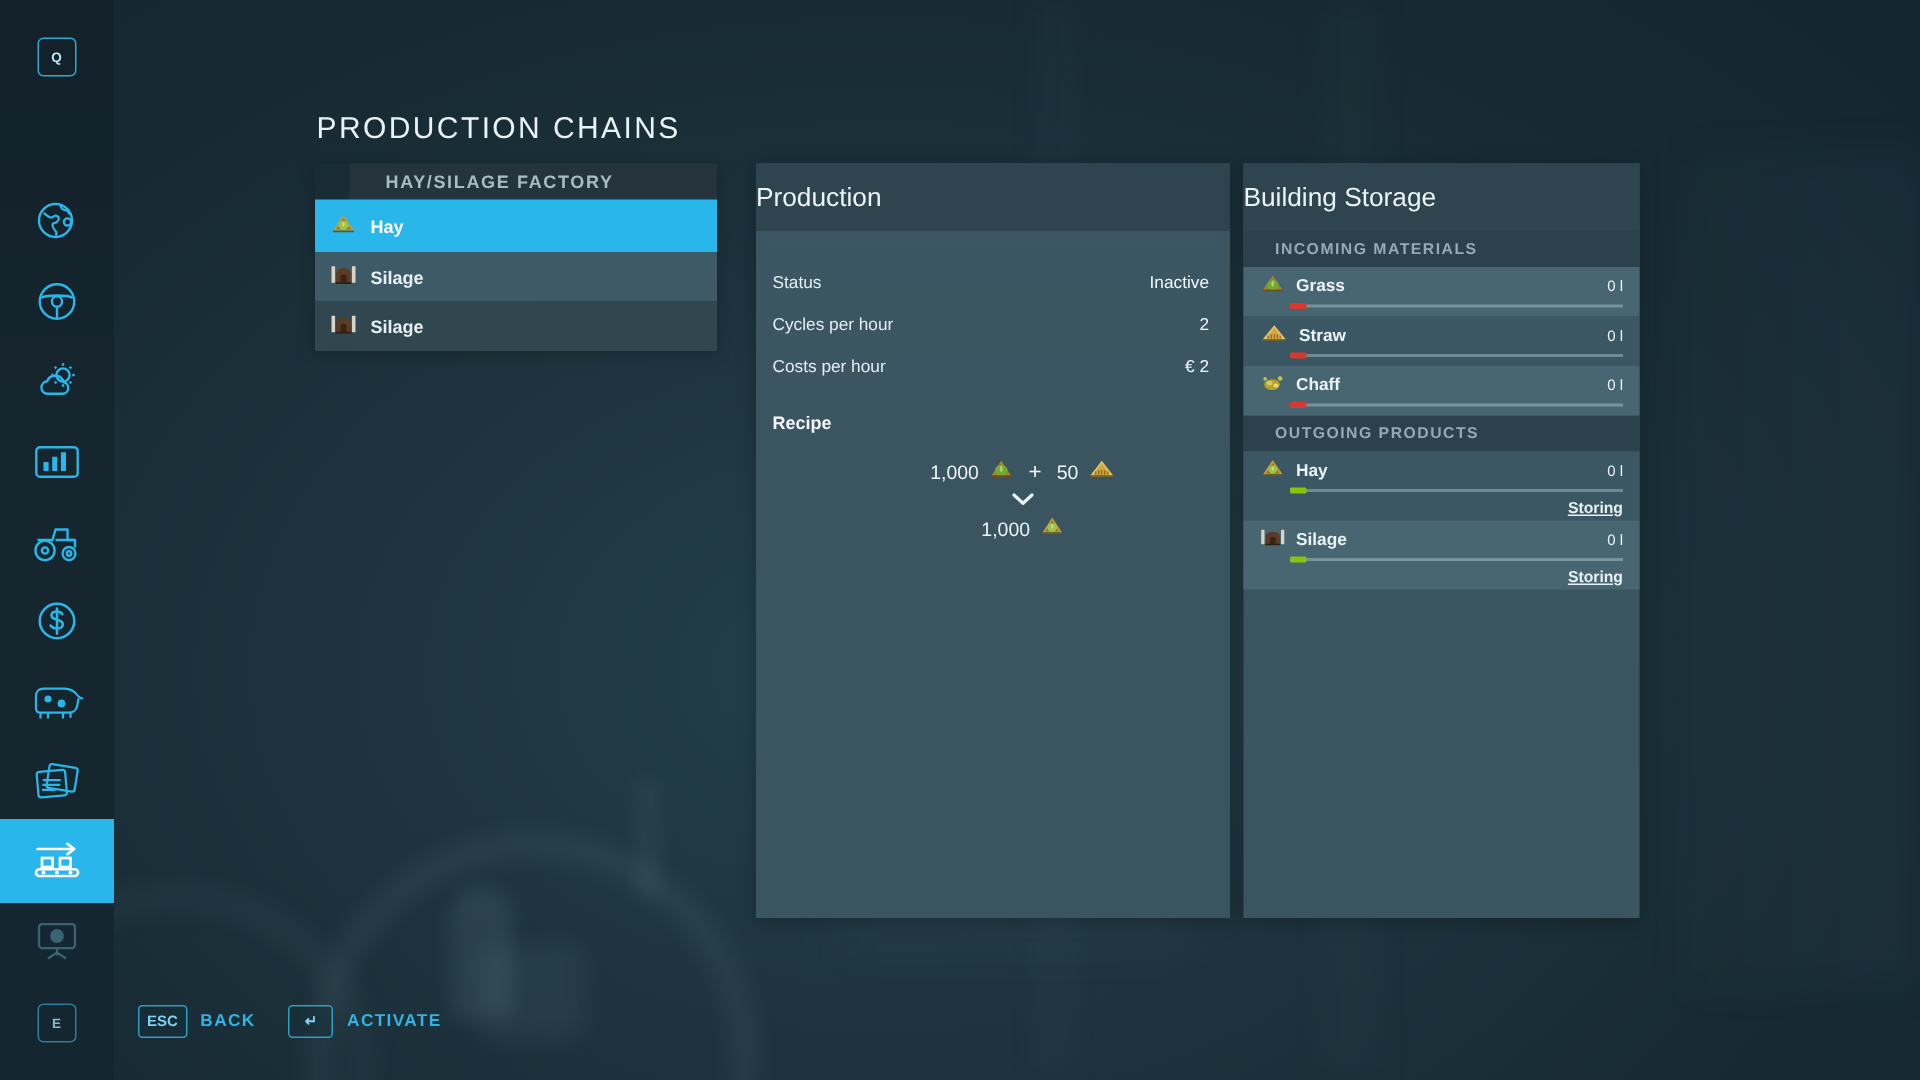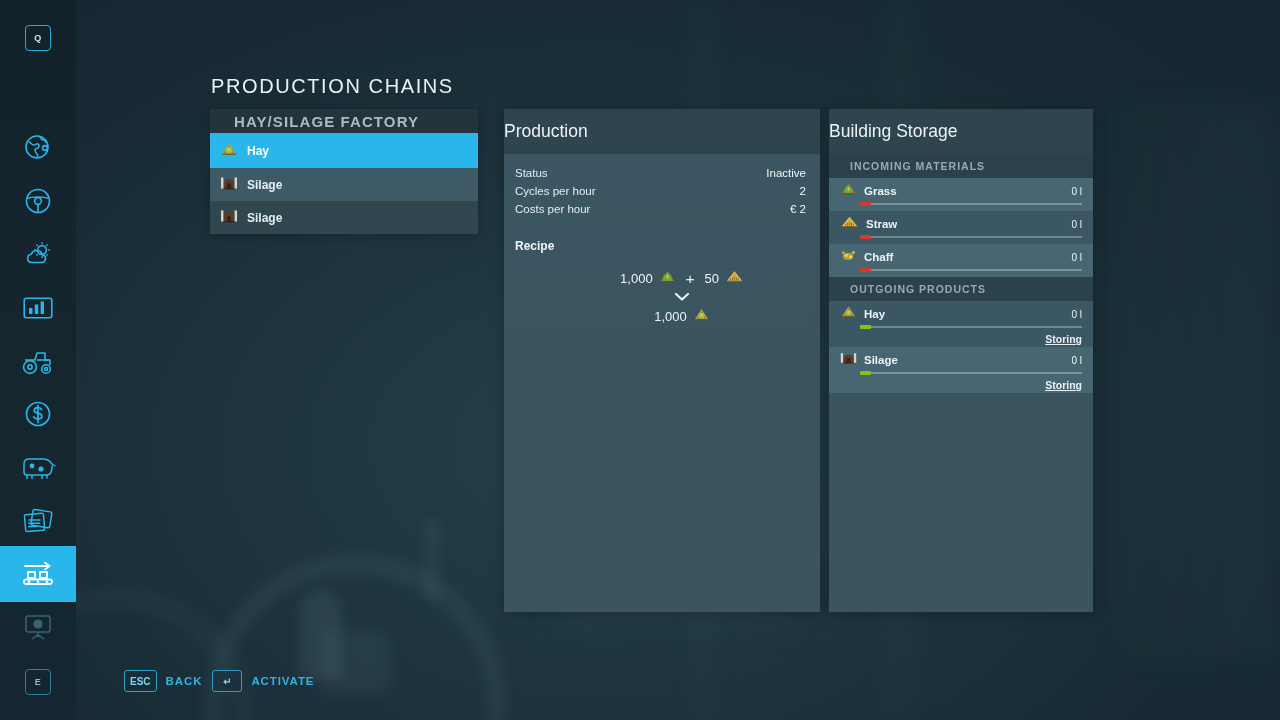--- a/index.html
+++ b/index.html
@@ -108,22 +108,22 @@
   #list-panel {
     position: absolute; left: 210px; top: 109px;
     width: 268px;
     z-index: 4;
     box-shadow: 0 2px 10px rgba(0,0,0,0.22);
   }
   #list-header {
     height: 24px; background: #25343c;
     display: flex; align-items: center;
     padding-left: 24px;
-    font-size: 15px; font-weight: bold;
-    letter-spacing: 1.1px; color: #a9bcc5;
+    font-size: 12px; font-weight: bold;
+    letter-spacing: 1.1px; color: #a9bcc5; margin-left: 23px;
   }
   .list-row {
     height: 33px; display: flex; align-items: center;
     padding-left: 10px; gap: 9px;
     font-size: 12px; color: #e6eff3; font-weight: bold;
   }
   .list-row.sel { background: #29b6ea; color: #ffffff; height: 35px; }
   .list-row.alt { background: #3d5a66; }
   .list-row.alt2 { background: #31474f; }
 
@@ -139,21 +139,21 @@
     display: flex; align-items: center;
     font-size: 17.5px; color: #ecf4f7; font-weight: 400;
   }
 
   
   #prod-panel { left: 504px; top: 109px; width: 316px; height: 503px; }
   .prod-rows { padding: 13px 14px 0 11px; }
   .prod-row {
     display: flex; justify-content: space-between;
     font-size: 11.5px; color: #e4eef2;
-    margin-bottom: 6px; font-weight: normal;
+    margin-bottom: 6px; font-weight: normal; margin-top: 16px;
   }
   .prod-row .v { color: #f2f8fa; }
   .recipe-title {
     margin: 24px 0 16px 11px;
     font-size: 12px; font-weight: bold; color: #f0f6f9;
   }
   .recipe-body { margin-top: 12px; text-align: center; padding-left: 40px; }
   .recipe-line {
     display: flex; align-items: center; justify-content: center;
     gap: 6px; font-size: 13px; color: #eef5f8;
@@ -190,22 +190,22 @@
   .dot.red { background: #d7392f; }
   .dot.green { background: #86c412; }
   .store-row.tall { height: 46px; }
   .store-row .storing {
     position: absolute; right: 11px; bottom: 2px;
     font-size: 10.5px; font-weight: bold; color: #e7f1f5; text-decoration: underline;
   }
 
   
   #bottom-bar {
-    position: absolute; left: 124px; bottom: 28px;
-    display: flex; align-items: center; gap: 10px; z-index: 6;
+    position: absolute; left: 92px; bottom: 28px;
+    display: flex; align-items: center; gap: 22px; z-index: 6;
   }
   .hint { display: flex; align-items: center; gap: 9px; }
   .hint-key {
     min-width: 30px; height: 22px; padding: 0 5px;
     border: 1.5px solid #2f9ec4; border-radius: 3px;
     display: flex; align-items: center; justify-content: center;
     font-size: 10px; font-weight: bold; color: #7fd3ef;
     background: rgba(20,45,58,0.35);
   }
   .hint-label {

